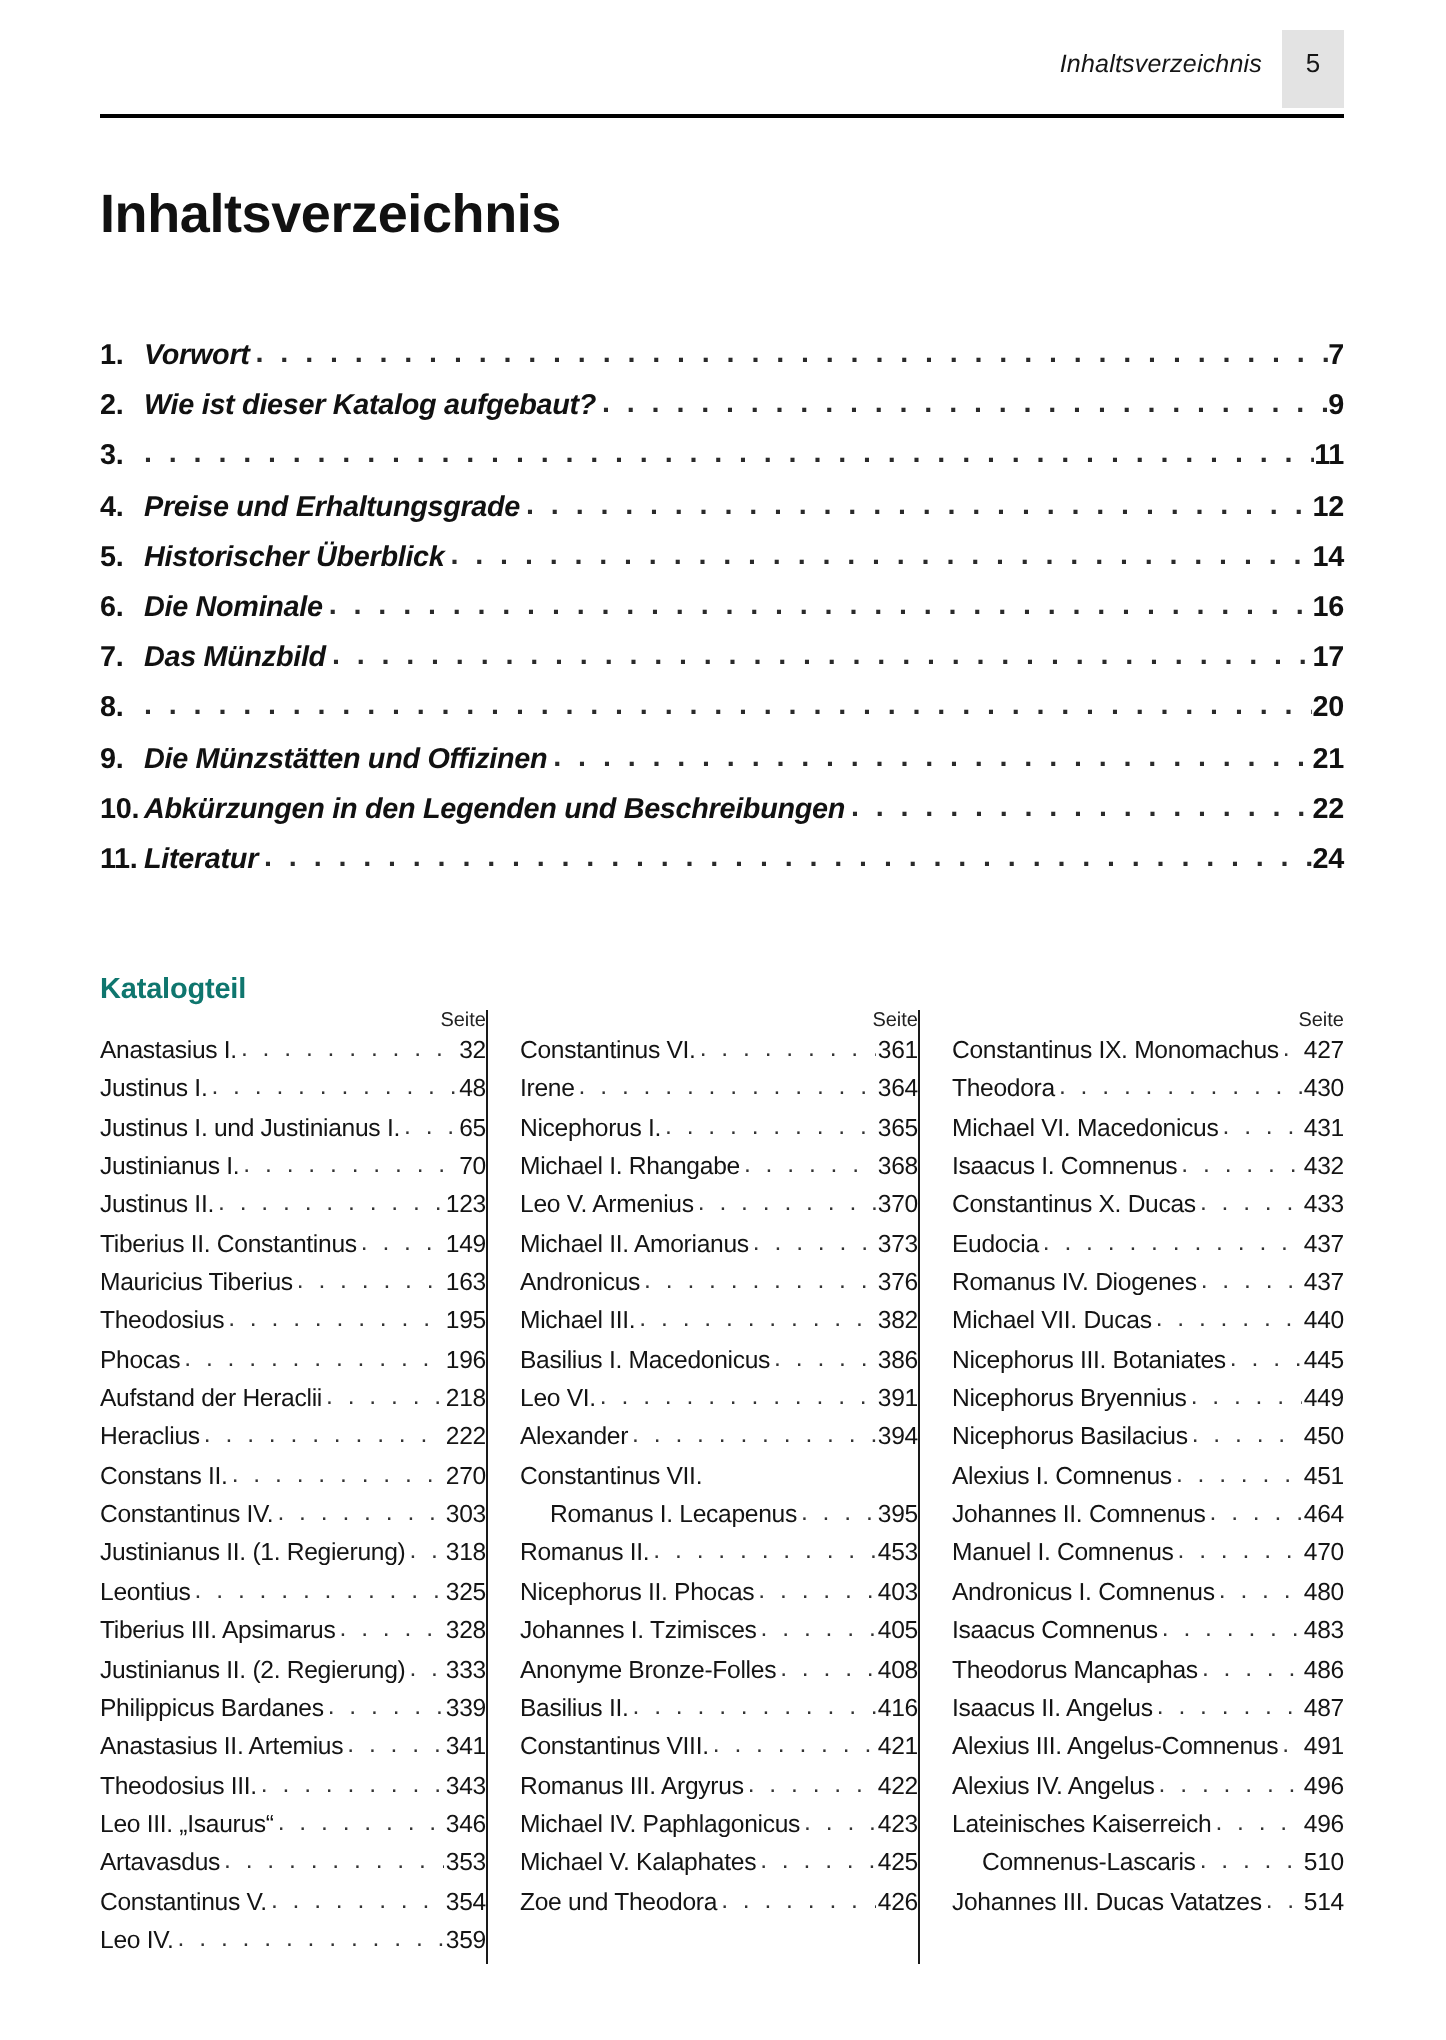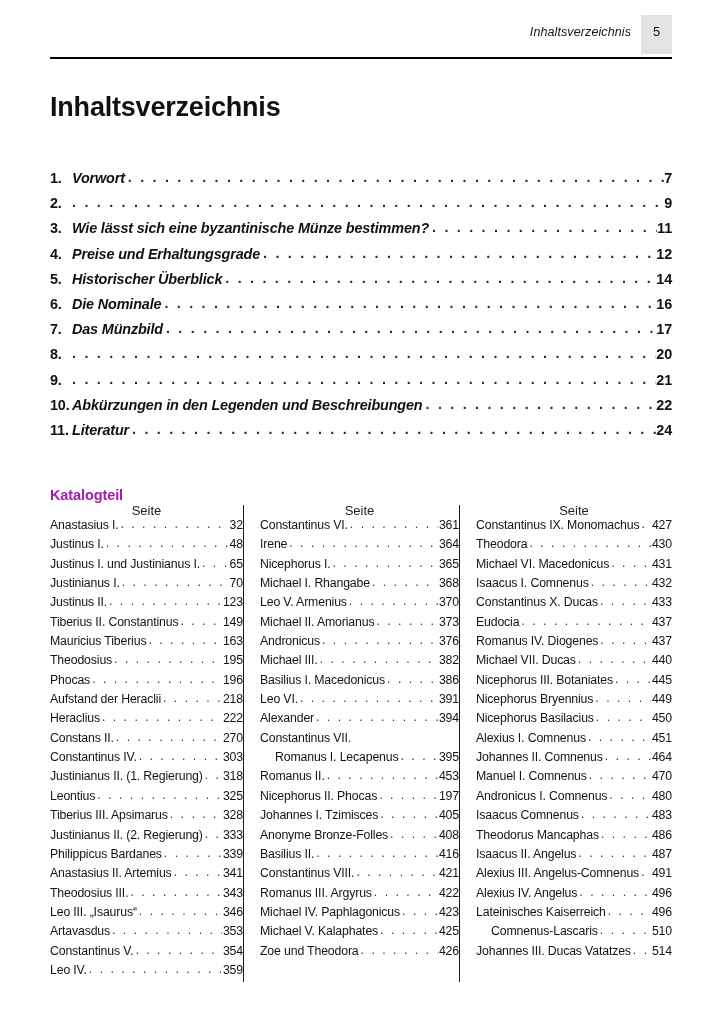--- a/index.html
+++ b/index.html
@@ -116,41 +116,41 @@
   }
 
   
   #katalog-heading {
     position: absolute;
     left: 50px;
     top: 487px;
     font-size: 14.5px;
     font-weight: bold;
     letter-spacing: -0.1px;
-    color: #a21caf;
+    color: #0f766e;
   }
 
   #katalog-columns {
     position: absolute;
     left: 50px;
     top: 505px;
     width: 622px;
     display: flex;
   }
   .kat-col {
     position: relative;
     box-sizing: border-box;
   }
   .kat-col.col-1 { width: 193px; padding-right: 0px; }
   .kat-col.col-2 { width: 216px; padding-left: 16px; border-left: 1.3px solid #1a1a1a; }
   .kat-col.col-3 { width: 213px; padding-left: 16px; border-left: 1.3px solid #1a1a1a; }
 
   .kat-seite {
-    text-align: center;
-    font-size: 13px;
+    text-align: right;
+    font-size: 10px;
     line-height: 11px;
     color: #222222;
     padding-bottom: 2px;
     letter-spacing: 0px;
   }
   .kat-row {
     display: flex;
     align-items: baseline;
     height: 19.35px;
     font-size: 12.3px;
@@ -196,26 +196,26 @@
 
 <div id="toc-list">
     <div class="toc-row">
       <span class="toc-num">1.</span>
       <span class="toc-label">Vorwort</span>
       <span class="toc-leader">. . . . . . . . . . . . . . . . . . . . . . . . . . . . . . . . . . . . . . . . . . . . . . . . . . . . . . . . . . . . . . . . . . . . . . . . . . . . . . . . . . . . . . . . . . . . . . . . . . . . . . . . . . . . . . . . . . . . . . . . . . . .</span>
       <span class="toc-page">7</span>
     </div>
     <div class="toc-row">
       <span class="toc-num">2.</span>
+      <span class="toc-label">Wie ist dieser Katalog aufgebaut?</span>
       <span class="toc-leader">. . . . . . . . . . . . . . . . . . . . . . . . . . . . . . . . . . . . . . . . . . . . . . . . . . . . . . . . . . . . . . . . . . . . . . . . . . . . . . . . . . . . . . . . . . . . . . . . . . . . . . . . . . . . . . . . . . . . . . . . . . . .</span>
       <span class="toc-page">9</span>
     </div>
     <div class="toc-row">
       <span class="toc-num">3.</span>
-      <span class="toc-label">Wie lässt sich eine byzantinische Münze bestimmen?</span>
       <span class="toc-leader">. . . . . . . . . . . . . . . . . . . . . . . . . . . . . . . . . . . . . . . . . . . . . . . . . . . . . . . . . . . . . . . . . . . . . . . . . . . . . . . . . . . . . . . . . . . . . . . . . . . . . . . . . . . . . . . . . . . . . . . . . . . .</span>
       <span class="toc-page">11</span>
     </div>
     <div class="toc-row">
       <span class="toc-num">4.</span>
       <span class="toc-label">Preise und Erhaltungsgrade</span>
       <span class="toc-leader">. . . . . . . . . . . . . . . . . . . . . . . . . . . . . . . . . . . . . . . . . . . . . . . . . . . . . . . . . . . . . . . . . . . . . . . . . . . . . . . . . . . . . . . . . . . . . . . . . . . . . . . . . . . . . . . . . . . . . . . . . . . .</span>
       <span class="toc-page">12</span>
     </div>
     <div class="toc-row">
@@ -236,20 +236,21 @@
       <span class="toc-leader">. . . . . . . . . . . . . . . . . . . . . . . . . . . . . . . . . . . . . . . . . . . . . . . . . . . . . . . . . . . . . . . . . . . . . . . . . . . . . . . . . . . . . . . . . . . . . . . . . . . . . . . . . . . . . . . . . . . . . . . . . . . .</span>
       <span class="toc-page">17</span>
     </div>
     <div class="toc-row">
       <span class="toc-num">8.</span>
       <span class="toc-leader">. . . . . . . . . . . . . . . . . . . . . . . . . . . . . . . . . . . . . . . . . . . . . . . . . . . . . . . . . . . . . . . . . . . . . . . . . . . . . . . . . . . . . . . . . . . . . . . . . . . . . . . . . . . . . . . . . . . . . . . . . . . .</span>
       <span class="toc-page">20</span>
     </div>
     <div class="toc-row">
       <span class="toc-num">9.</span>
+      <span class="toc-label">Die Münzstätten und Offizinen</span>
       <span class="toc-leader">. . . . . . . . . . . . . . . . . . . . . . . . . . . . . . . . . . . . . . . . . . . . . . . . . . . . . . . . . . . . . . . . . . . . . . . . . . . . . . . . . . . . . . . . . . . . . . . . . . . . . . . . . . . . . . . . . . . . . . . . . . . .</span>
       <span class="toc-page">21</span>
     </div>
     <div class="toc-row">
       <span class="toc-num">10.</span>
       <span class="toc-label">Abkürzungen in den Legenden und Beschreibungen</span>
       <span class="toc-leader">. . . . . . . . . . . . . . . . . . . . . . . . . . . . . . . . . . . . . . . . . . . . . . . . . . . . . . . . . . . . . . . . . . . . . . . . . . . . . . . . . . . . . . . . . . . . . . . . . . . . . . . . . . . . . . . . . . . . . . . . . . . .</span>
       <span class="toc-page">22</span>
     </div>
     <div class="toc-row">
@@ -451,21 +452,21 @@
         <span class="kat-page">395</span>
       </div>
       <div class="kat-row">
         <span class="kat-label">Romanus II.</span>
         <span class="kat-leader">. . . . . . . . . . . . . . . . . . . . . . . . . . . . . . . . . . . . . . . . . . . . . . . . . . . . . . . . . . . . . . . . . . . . . . . . . . . . . . . . . . . . . . . . . . . . . . . . . . . . . . . . . . . . . . . . . . . . . . . . . . . .</span>
         <span class="kat-page">453</span>
       </div>
       <div class="kat-row">
         <span class="kat-label">Nicephorus II. Phocas</span>
         <span class="kat-leader">. . . . . . . . . . . . . . . . . . . . . . . . . . . . . . . . . . . . . . . . . . . . . . . . . . . . . . . . . . . . . . . . . . . . . . . . . . . . . . . . . . . . . . . . . . . . . . . . . . . . . . . . . . . . . . . . . . . . . . . . . . . .</span>
-        <span class="kat-page">197</span>
+        <span class="kat-page">403</span>
       </div>
       <div class="kat-row">
         <span class="kat-label">Johannes I. Tzimisces</span>
         <span class="kat-leader">. . . . . . . . . . . . . . . . . . . . . . . . . . . . . . . . . . . . . . . . . . . . . . . . . . . . . . . . . . . . . . . . . . . . . . . . . . . . . . . . . . . . . . . . . . . . . . . . . . . . . . . . . . . . . . . . . . . . . . . . . . . .</span>
         <span class="kat-page">405</span>
       </div>
       <div class="kat-row">
         <span class="kat-label">Anonyme Bronze-Folles</span>
         <span class="kat-leader">. . . . . . . . . . . . . . . . . . . . . . . . . . . . . . . . . . . . . . . . . . . . . . . . . . . . . . . . . . . . . . . . . . . . . . . . . . . . . . . . . . . . . . . . . . . . . . . . . . . . . . . . . . . . . . . . . . . . . . . . . . . .</span>
         <span class="kat-page">408</span>

